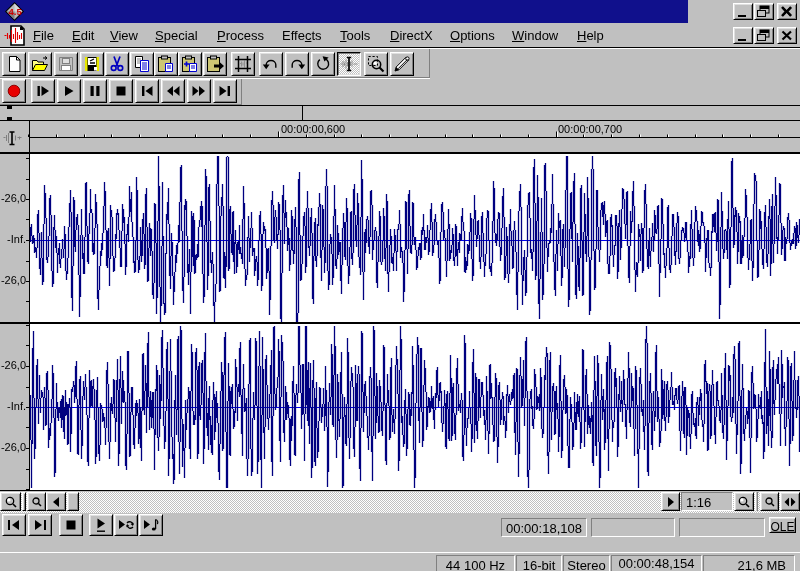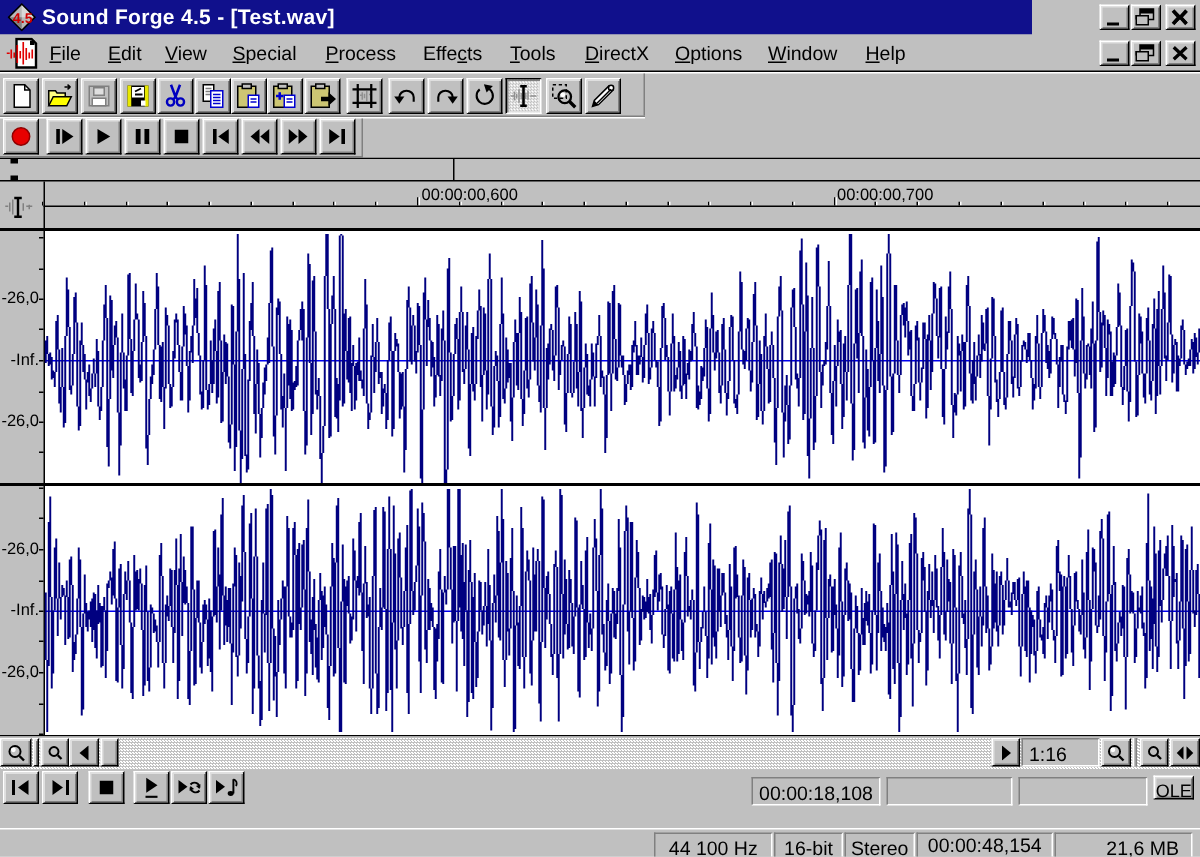--- a/index.html
+++ b/index.html
@@ -42,21 +42,20 @@
 
 <div class="abs" style="left:0;top:0;width:688px;height:23px;background:#10108c;">
 
   <svg class="abs" style="left:5px;top:2px;" width="19" height="19" viewBox="0 0 19 19">
     <polygon points="9.5,0 19,9.5 9.5,19 0,9.5" fill="#000"></polygon>
     <polygon points="9.5,1.5 17.5,9.5 9.5,17.5 1.5,9.5" fill="#b8b8b8"></polygon>
     <polygon points="9.5,1.5 17.5,9.5 9.5,9.5" fill="#d8d8d8"></polygon>
     <polygon points="9.5,17.5 1.5,9.5 9.5,9.5" fill="#808080"></polygon>
     <text x="3.5" y="13" font-size="9.5" font-weight="bold" fill="#d00000" font-family="Liberation Sans">4.5</text>
   </svg>
-  <div class="abs" style="left:28px;top:3px;font-size:14px;font-weight:bold;color:#ffffff;letter-spacing:0.2px;">Sound Forge 4.5 - [Test.wav]</div>
 
   <div class="btn capbtn" style="left:733px;top:3px;">
     <svg width="18" height="15" viewBox="0 0 18 15">
         <rect x="4" y="11" width="8" height="2" fill="#000"></rect>
       </svg>
   </div>
   <div class="btn capbtn" style="left:754px;top:3px;">
     <svg width="18" height="15" viewBox="0 0 18 15">
       <rect x="5" y="2" width="9" height="3" fill="#000"></rect>
         <rect x="5" y="2" width="9" height="7" fill="none" stroke="#000" stroke-width="1"></rect>

